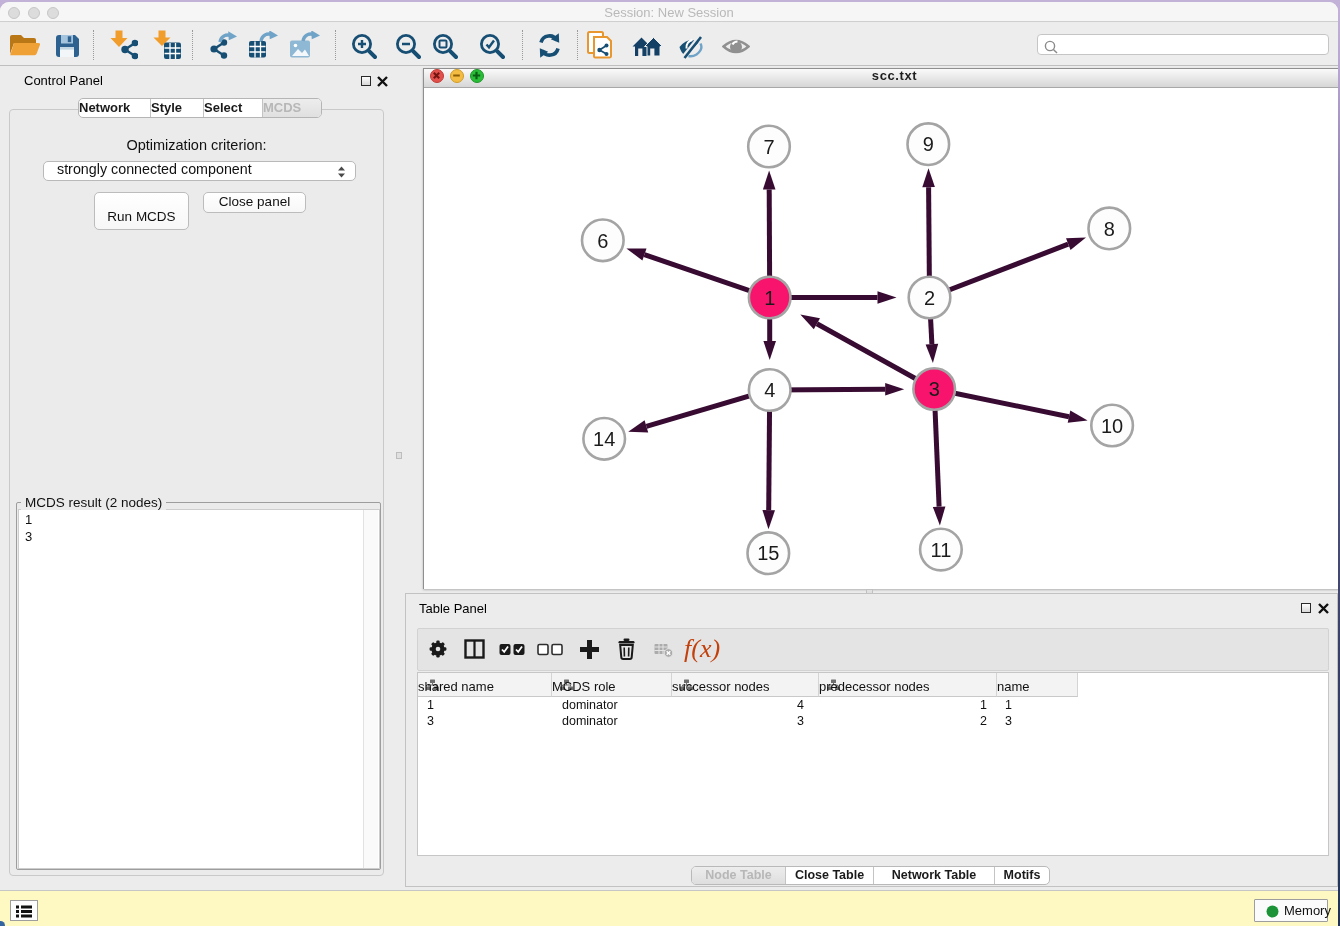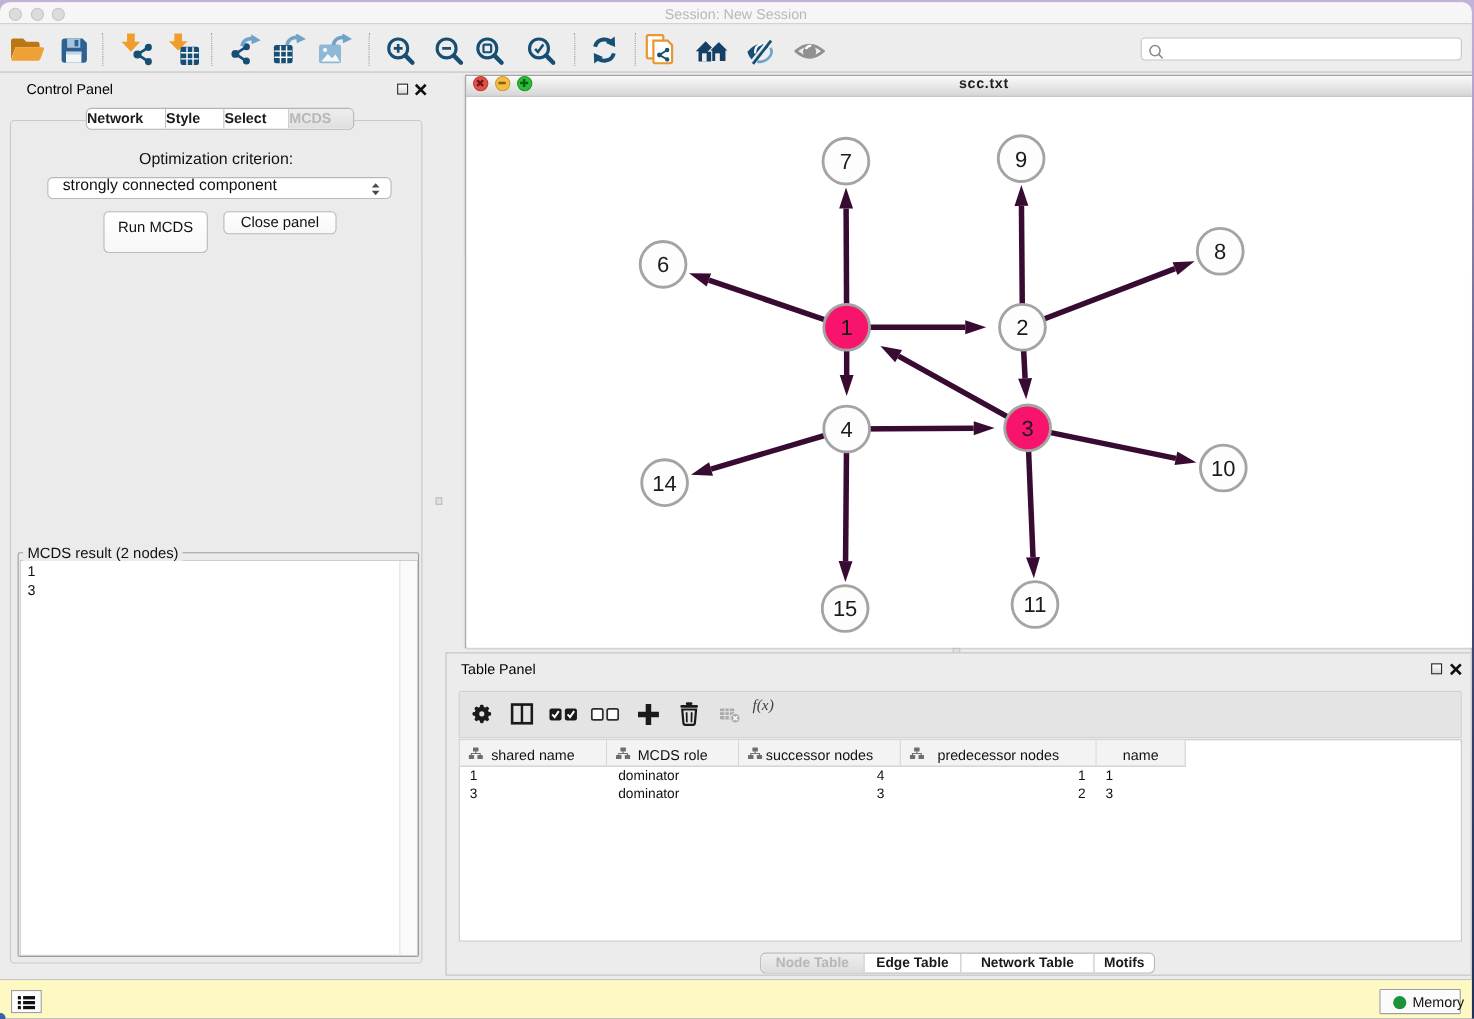--- a/index.html
+++ b/index.html
@@ -29,21 +29,21 @@
 .gsb{position:absolute;right:1px;top:0;width:15px;height:100%;background:#fafafa;border-left:1px solid #e2e2e2}
 .divider{position:absolute;left:393px;top:66px;width:12px;height:821px;background:#ececec}
 .netwin{position:absolute;left:423px;top:66px;width:943px;height:521px;border:1px solid #8f8f8f;background:#fff;box-shadow:0 1px 2px rgba(0,0,0,.25)}
 .nettitle{position:absolute;left:0;top:0;width:100%;height:19px;background:linear-gradient(#fafafa,#d6d6d6);border-bottom:1px solid #a8a8a8}
 .mtl{position:absolute;top:0px;width:12px;height:12px;border-radius:50%;box-sizing:content-box}
 .netcanvas{position:absolute;left:0;top:19px;width:932px;height:501px;background:#fff;overflow:hidden}
 .tpanel{position:absolute;left:405px;top:591px;width:933px;height:294px;background:#ececec;border:1px solid #c2c2c2}
 .ttool{position:absolute;left:11px;top:34px;width:912px;height:43px;background:#e4e4e4;border:1px solid #d2d2d2;border-radius:2px}
 .ttable{position:absolute;left:11px;top:78px;width:912px;height:184px;background:#fff;border:1px solid #c6c6c6}
 .thead{position:absolute;left:0;top:0;height:24px;background:#f3f3f3;border-bottom:1px solid #c9c9c9;border-right:1px solid #d4d4d4}
-.thead .lbl{position:absolute;top:5.5px;width:100%;text-align:center;font-size:13px;color:#111}
+.thead .lbl{position:absolute;top:5.5px;width:100%;font-size:13px;color:#111}
 .trow{position:absolute;font-size:12.5px;color:#111;height:16px;line-height:16px}
 .btabs{position:absolute;border:1px solid #b9b9b9;border-radius:5px;background:#fff;overflow:hidden;display:flex}
 .btabs .tab{font-size:12.5px;font-weight:bold;color:#1a1a1a;text-align:center;border-right:1px solid #c4c4c4;line-height:17px;height:17px}
 .btabs .tab:last-child{border-right:none}
 .btabs .sel{background:linear-gradient(#ededed,#dedede);color:#b7b7b7}
 .statusbar{position:absolute;left:0;top:888px;width:100%;height:36px;background:#fef9c3;border-top:1px solid #c6c6c6}
 .sbtn{position:absolute;background:#fdfdfd;border:1px solid #9e9e9e}
 .membtn{position:absolute;left:1254px;top:8px;width:74px;height:23px;background:#fbfbfb;border:1px solid #9e9e9e;border-radius:1px;font-size:13px;color:#111}
 </style></head>
 <body>
@@ -193,21 +193,21 @@
         <div class="tab" style="width:53px">Style</div>
         <div class="tab" style="width:59px">Select</div>
         <div class="tab sel" style="width:58px">MCDS</div>
       </div>
  <div class="abs" style="left:0;top:69px;width:393px;text-align:center;font-size:14.5px;color:#111">Optimization criterion:</div>
  <div class="combo">strongly connected component
    <svg class="abs" style="right:8px;top:3px" width="11" height="14" viewBox="0 0 11 14">
           <path d="M2,5.5 L5.5,1.5 9,5.5 z M2,8.5 L5.5,12.5 9,8.5 z" fill="#4a4a4a"></path>
         </svg>
  </div>
- <div class="btn" style="left:94px;top:124px;width:95px;height:38px;line-height:13px;padding-top:7px">Run MCDS</div>
+ <div class="btn" style="left:94px;top:124px;width:95px;height:38px;line-height:13px;padding-top:17px">Run MCDS</div>
  <div class="btn" style="left:203px;top:124px;width:103px;height:21px;line-height:13px;padding-top:1.5px">Close panel</div>
  <div class="grpbox">
    <div class="glist">
           <div style="padding:2px 0 0 6px;line-height:16.5px">1<br>3</div>
      <div class="gsb"></div>
    </div>
  </div>
  <div class="grplabel">MCDS result (2 nodes)</div>
 </div>
 <div class="divider">
@@ -339,21 +339,21 @@
           <rect x="0.5" y="2" width="13" height="10" rx="1" fill="#ababab"></rect>
           <g stroke="#e4e4e4" stroke-width="1">
             <line x1="0.5" y1="5" x2="13.5" y2="5"></line>
             <line x1="0.5" y1="8.5" x2="13.5" y2="8.5"></line>
             <line x1="5" y1="2" x2="5" y2="12"></line>
             <line x1="9" y1="2" x2="9" y2="12"></line>
           </g>
           <circle cx="14.5" cy="11" r="4.3" fill="#ababab" stroke="#e4e4e4" stroke-width="1"></circle>
           <path d="M12.7,9.2 l3.6,3.6 M16.3,9.2 l-3.6,3.6" stroke="#fff" stroke-width="1.4"></path>
         </svg>
-        <div style="position:absolute;left:266px;top:5px;font-family:'Liberation Serif',serif;font-style:italic;font-size:14px;color:#404040">f(x)</div>
+        <div style="position:absolute;left:266px;top:5px;font-family:'Liberation Serif',serif;font-style:italic;font-size:26px;color:#c2410c">f(x)</div>
       </div>
  <div class="ttable">
         <div class="thead" style="left:0px;width:134px">
           <svg width="13" height="12" viewBox="0 0 13 12" style="position:absolute;left:8px;top:6px">
             <g fill="#6e6e6e">
               <rect x="4" y="0.5" width="5" height="3.6" rx="0.5"></rect>
               <rect x="0" y="7.4" width="5" height="3.6" rx="0.5"></rect>
               <rect x="8" y="7.4" width="5" height="3.6" rx="0.5"></rect>
             </g>
             <path d="M6.5,4 V6 M2.5,7.5 V6 H10.5 V7.5" stroke="#6e6e6e" stroke-width="1" fill="none"></path>
@@ -402,21 +402,21 @@
         <div class="trow" style="left:401px;top:23.5px;width:168px;text-align:right">1</div>
         <div class="trow" style="left:587px;top:23.5px">1</div>
         <div class="trow" style="left:9px;top:39.5px">3</div>
         <div class="trow" style="left:144px;top:39.5px">dominator</div>
         <div class="trow" style="left:254px;top:39.5px;width:132px;text-align:right">3</div>
         <div class="trow" style="left:401px;top:39.5px;width:168px;text-align:right">2</div>
         <div class="trow" style="left:587px;top:39.5px">3</div>
       </div>
  <div class="btabs" style="left:285px;top:272px">
         <div class="tab sel" style="width:94px">Node Table</div>
-        <div class="tab" style="width:88px">Edge Table</div>
+        <div class="tab" style="width:88px">Close Table</div>
         <div class="tab" style="width:121px">Network Table</div>
         <div class="tab" style="width:54px">Motifs</div>
       </div>
 </div>
  <div class="statusbar">
  <div class="sbtn" style="left:10px;top:9px;width:28px;height:21px">
         <svg width="16" height="13" viewBox="0 0 16 13" style="position:absolute;left:5px;top:3.5px">
           <g fill="#111">
             <rect x="0" y="0.5" width="3" height="3"></rect>
             <rect x="5" y="0.5" width="11" height="3"></rect>

